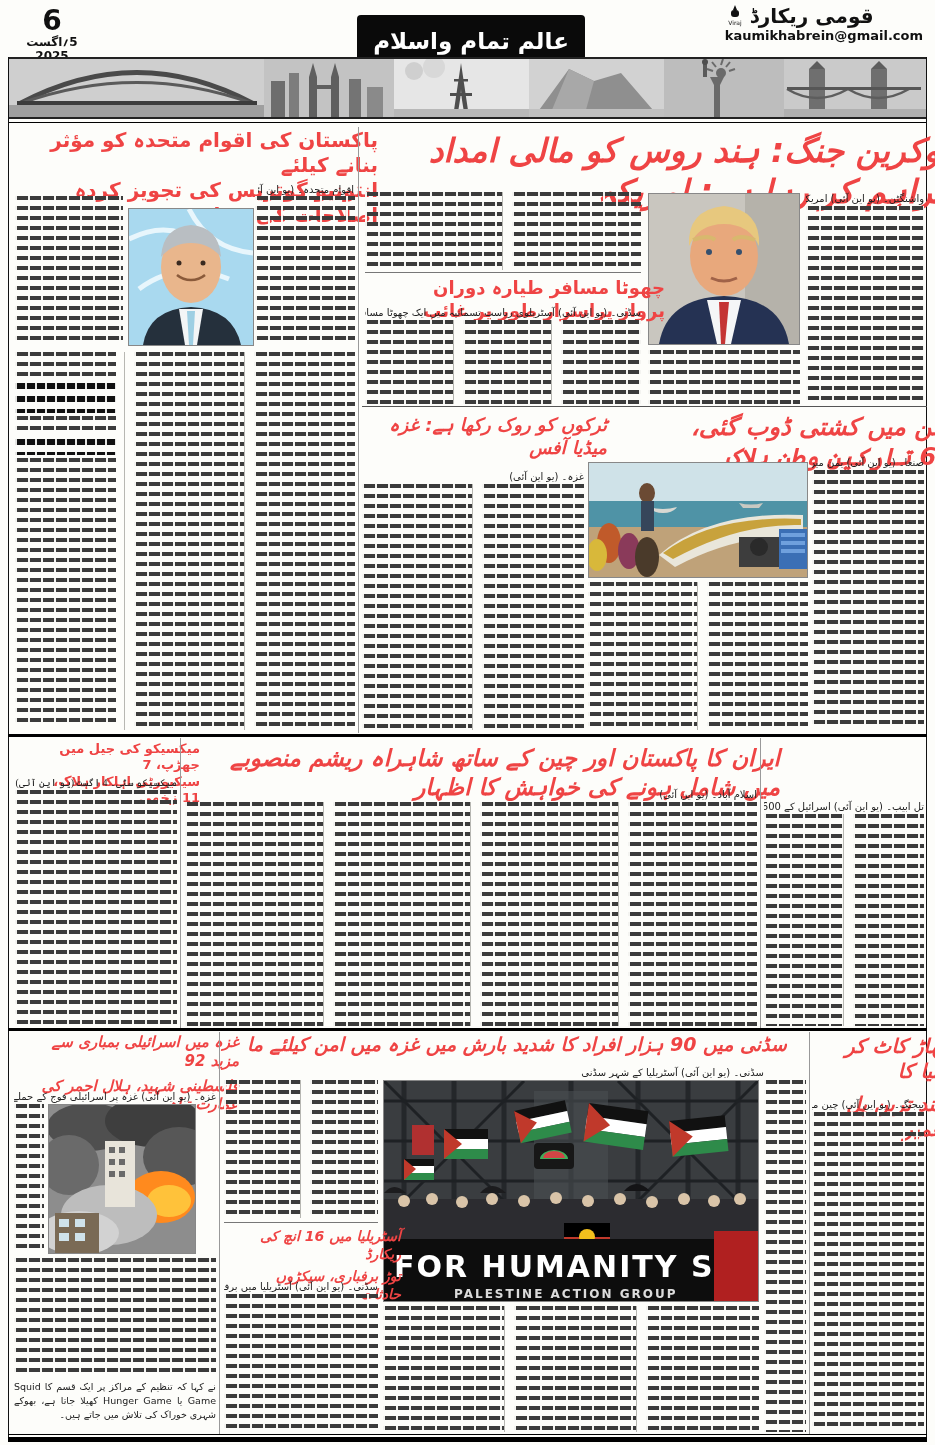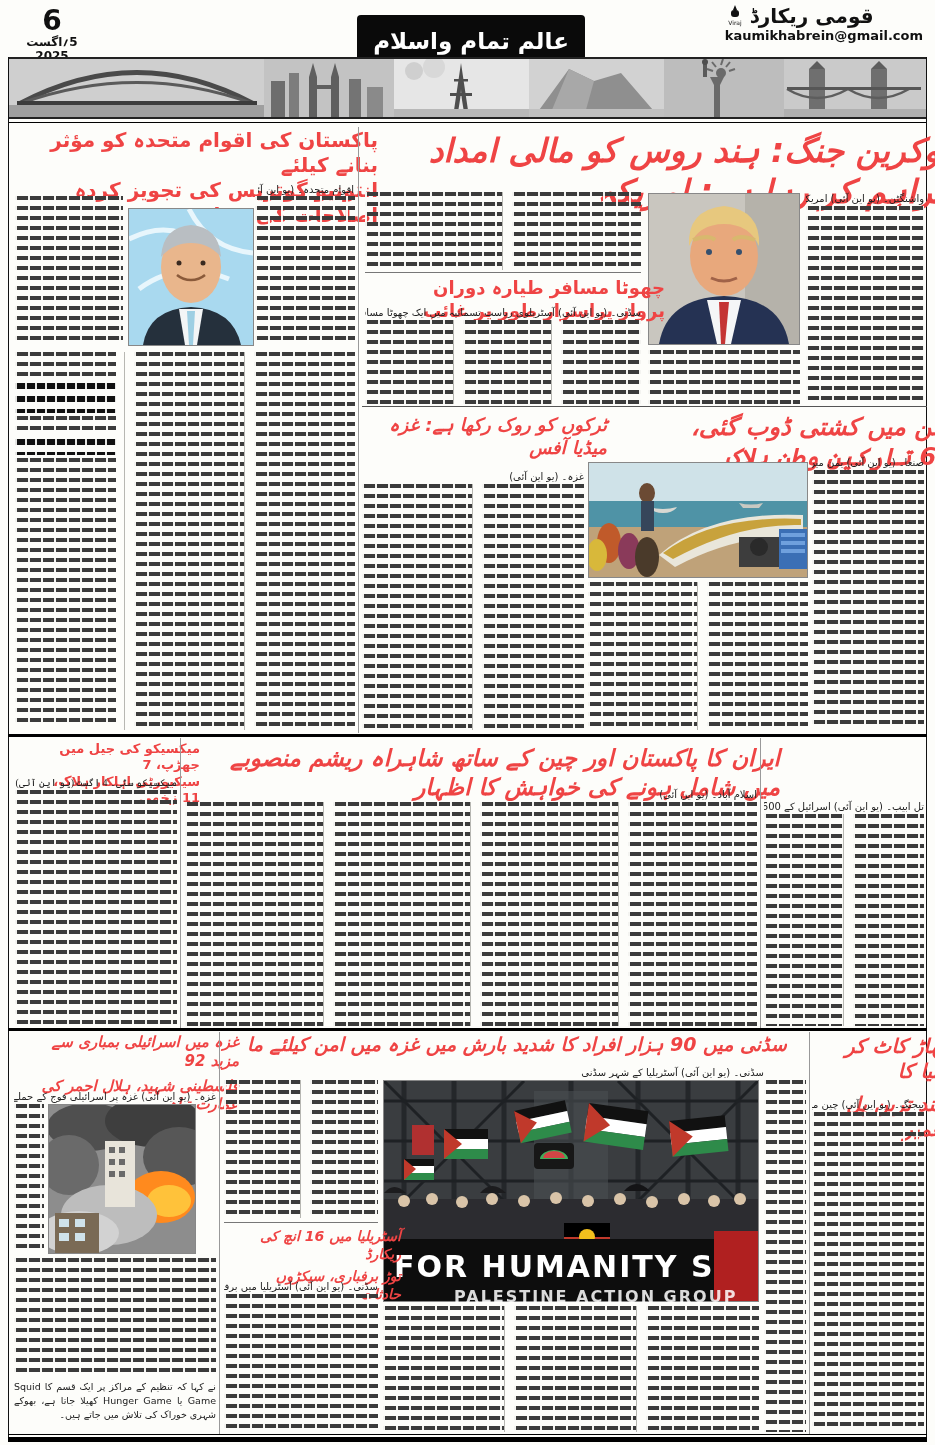--- a/index.html
+++ b/index.html
@@ -392,21 +392,21 @@
       <g transform="translate(180,142)">
           <rect width="46" height="14" fill="#000"></rect>
           <rect y="14" width="46" height="14" fill="#c0392b"></rect>
           <circle cx="23" cy="14" r="8" fill="#f2c01d"></circle>
         </g>
 
       <rect x="0" y="158" width="374" height="62" fill="#0d0d0d"></rect>
       <rect x="330" y="150" width="44" height="70" fill="#b02020"></rect>
     </svg>
     <div class="banner-caption" style="left:10px;top:168px;font-size:30px;">FOR HUMANITY S</div>
-    <div class="banner-caption" style="left:70px;top:206px;font-size:16px;opacity:.85;">PALESTINE ACTION GROUP</div>
+    <div class="banner-caption" style="left:70px;top:206px;font-size:12px;opacity:.85;">PALESTINE ACTION GROUP</div>
   </div>
 
   <div class="abs" style="left:224px;top:1080px;width:154px;height:138px;">
     <div class="cols" style="height:138px;">
       <div class="col fill"></div>
       <div class="col fill"></div>
     </div>
   </div>
 
   <div class="abs hrule" style="left:224px;top:1222px;width:154px;background:#777;"></div>

